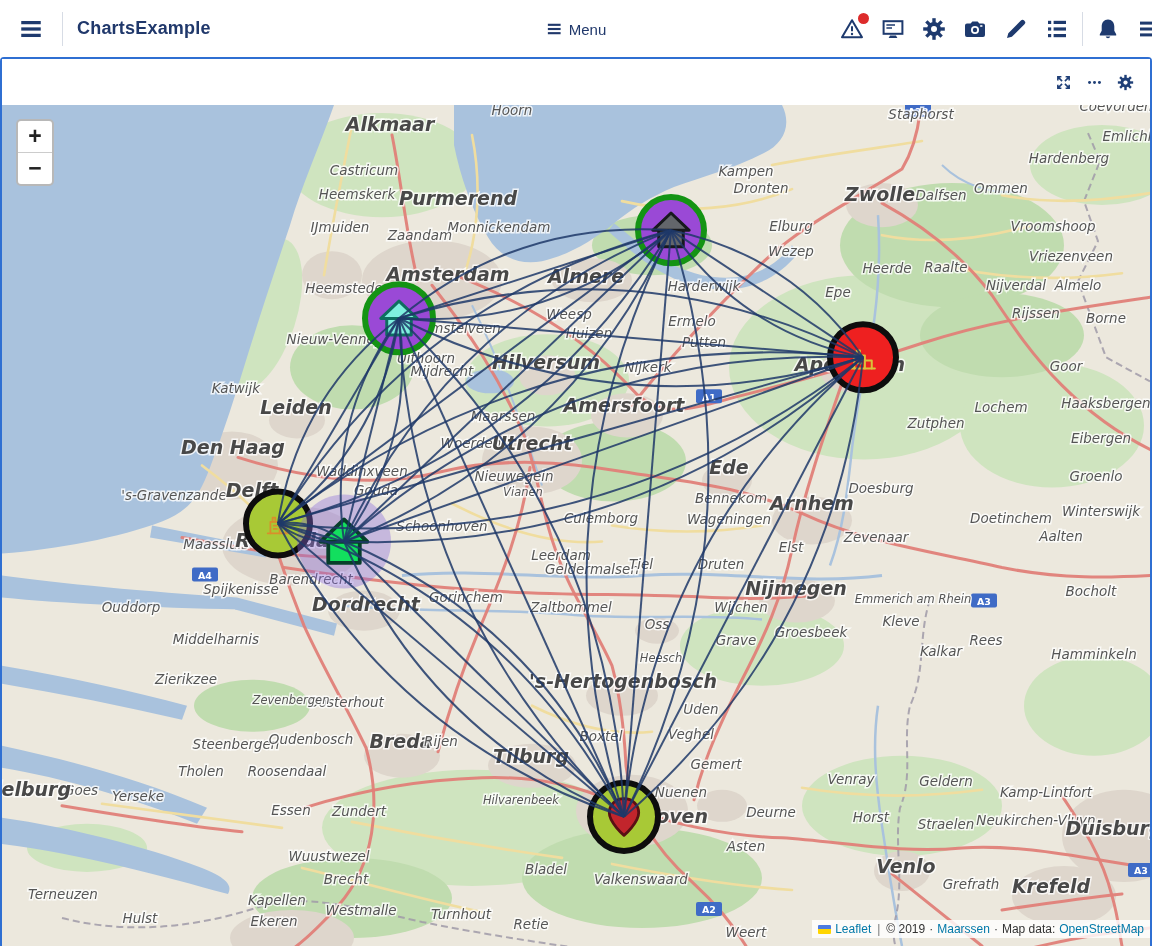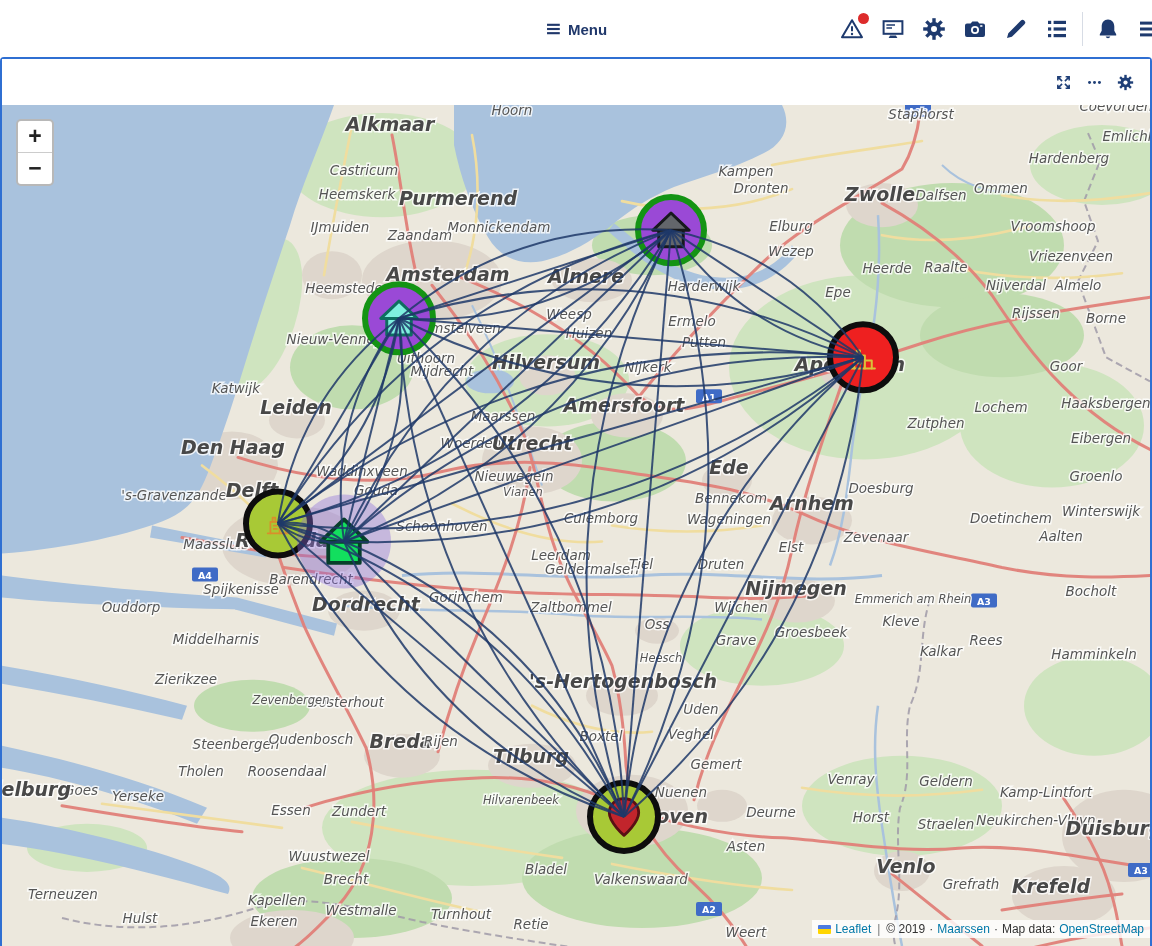--- a/index.html
+++ b/index.html
@@ -4,21 +4,21 @@
 <style>
   html,body{margin:0;padding:0;width:1152px;height:946px;overflow:hidden;
     font-family:"Liberation Sans",sans-serif;background:#fff;}
   
   .topbar{height:57px;display:flex;align-items:center;position:relative;background:#fff;overflow:hidden;}
   .tb-left{display:flex;align-items:center;gap:14px;padding-left:14px;}
   .iconbtn{background:none;border:none;padding:4px;cursor:pointer;color:#1e3a6e;display:flex;align-items:center;position:relative;}
   .iconbtn svg{display:block;}
   .vdiv{width:1px;height:34px;background:#d7dce5;}
   .app-title{font-size:18px;font-weight:bold;color:#20386b;letter-spacing:.2px;}
-  .tb-center{position:absolute;left:50%;top:50%;transform:translate(-50%,-50%);display:flex;align-items:center;gap:6px;color:#20386b;font-size:15px;cursor:pointer;font-weight:bold;}
+  .tb-center{position:absolute;left:50%;top:50%;transform:translate(-50%,-50%);display:flex;align-items:center;gap:6px;color:#20386b;font-size:15px;cursor:pointer;}
   .tb-right{margin-left:auto;display:flex;align-items:center;gap:9px;padding-right:0;}
   .badge-dot{position:absolute;top:0px;right:-1px;width:11px;height:11px;border-radius:50%;background:#dd2b2b;}
   .cutoff{margin-right:-13px;}
   
   .panel{height:887px;border:2px solid #2f6fd2;border-radius:4px 4px 0 0;display:flex;flex-direction:column;background:#fff;}
   .panel-header{height:46px;display:flex;align-items:center;justify-content:flex-end;gap:6px;padding-right:12px;background:#fff;}
   .panel-header .iconbtn{color:#1f3f77;}
   
   .map{position:relative;flex:1;overflow:hidden;cursor:grab;background:#a9c2dd;}
   .map svg.world{position:absolute;inset:0;width:100%;height:100%;}
@@ -119,20 +119,29 @@
         <g fill="currentColor">
           <circle cx="5" cy="12" r="2.1"></circle>
           <circle cx="12" cy="12" r="2.1"></circle>
           <circle cx="19" cy="12" r="2.1"></circle>
         </g>
       </symbol>
   </defs>
 </svg>
 
 <header class="topbar">
+  <div class="tb-left">
+    <button class="iconbtn">
+      <svg width="26" height="26">
+          <use href="#i-menu"></use>
+        </svg>
+    </button>
+    <div class="vdiv"></div>
+    <div class="app-title">ChartsExample</div>
+  </div>
   <div class="tb-center">
     <svg width="17" height="17" style="color:#20386b">
         <use href="#i-menu"></use>
       </svg>
     <span>Menu</span>
   </div>
   <div class="tb-right" id="tb-right">
       <button class="iconbtn">
         <svg width="24" height="24">
           <use href="#i-warn"></use>

